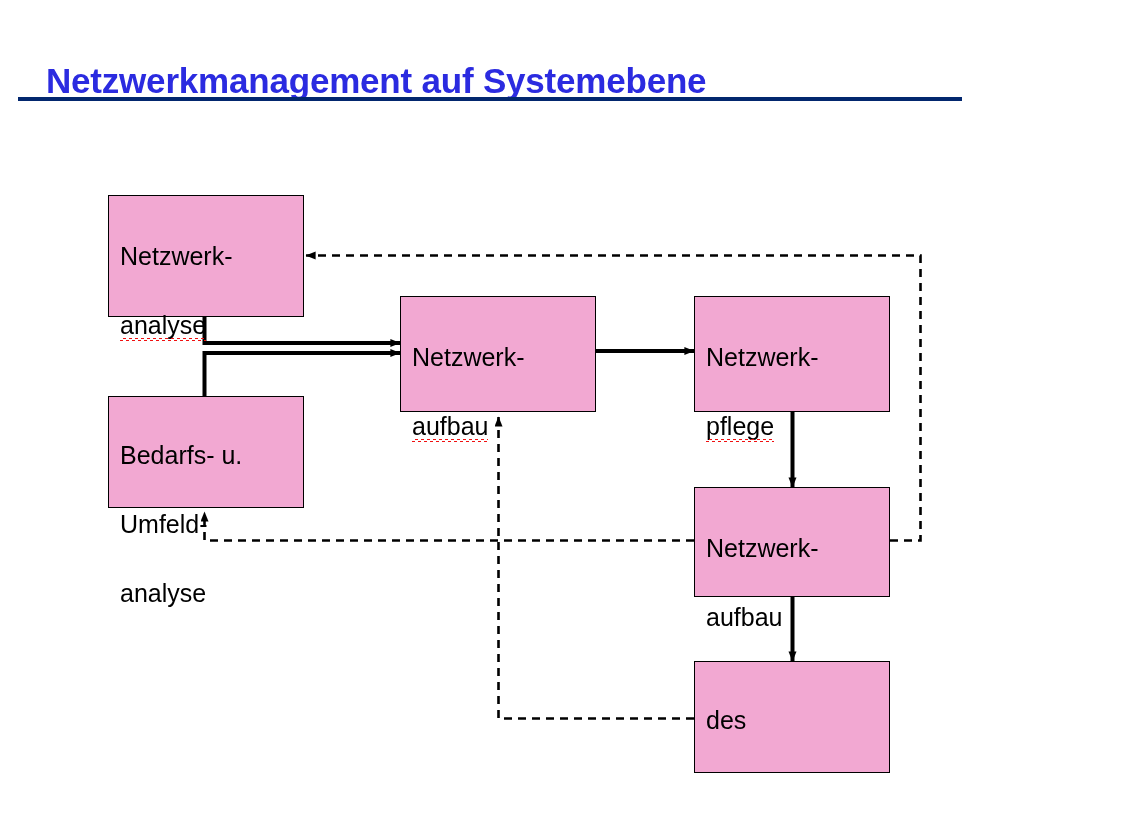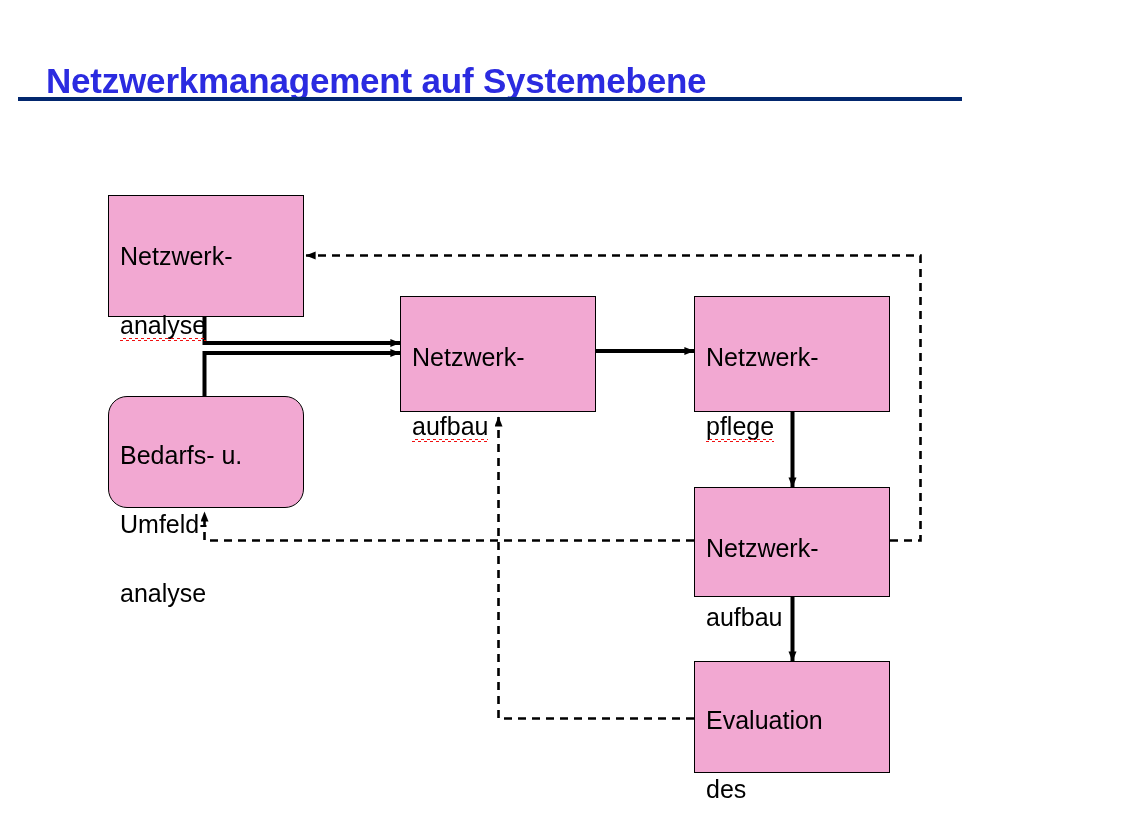--- a/index.html
+++ b/index.html
@@ -79,21 +79,21 @@
     bottom: 1px;
     height: 3px;
     background-image:
       radial-gradient(circle at 1.5px 3px, #F01010 1.2px, rgba(0,0,0,0) 1.4px),
       radial-gradient(circle at 4.5px 0px, #F01010 1.2px, rgba(0,0,0,0) 1.4px);
     background-size: 6px 3px;
     background-repeat: repeat-x;
   }
 
   #node-netzwerkanalyse { left: 108px; top: 195px;  width: 196px; height: 122px; }
-  #node-bedarfsanalyse  { left: 108px; top: 396px;  width: 196px; height: 112px; padding-top: 6px; border-radius: 19px; }
+  #node-bedarfsanalyse  { left: 108px; top: 396px;  width: 196px; height: 112px; padding-top: 6px; }
   #node-netzwerkplanung { left: 400px; top: 296px;  width: 196px; height: 116px; }
   #node-netzwerkaufbau  { left: 694px; top: 296px;  width: 196px; height: 116px; }
   #node-netzwerkpflege  { left: 694px; top: 487px;  width: 196px; height: 110px; }
   #node-evaluation      { left: 694px; top: 661px;  width: 196px; height: 112px; padding-top: 6px; }
 </style>
 </head>
 <body>
 
 <div>
   <div id="slide-title">Netzwerkmanagement auf Systemebene</div>
@@ -149,18 +149,17 @@
     <span class="line">Netzwerk-</span>
     <span class="line misspelled">pflege</span>
   </div>
 
   <div class="node" id="node-netzwerkpflege">
     <span class="line">Netzwerk-</span>
     <span class="line">aufbau</span>
   </div>
 
   <div class="node" id="node-evaluation">
-    <span class="line">Evaluation</span>
     <span class="line">des</span>
     
   </div>
 
 </div>
 
 </body></html>

